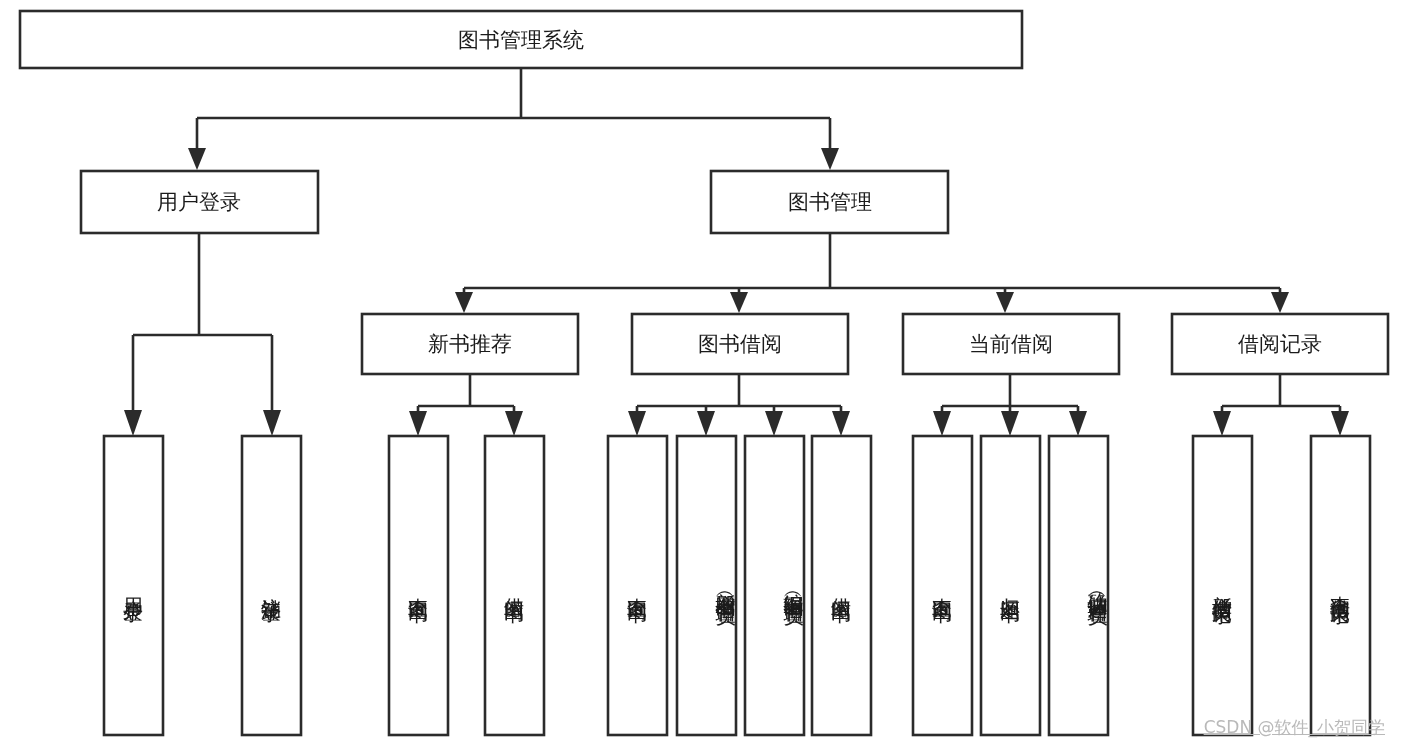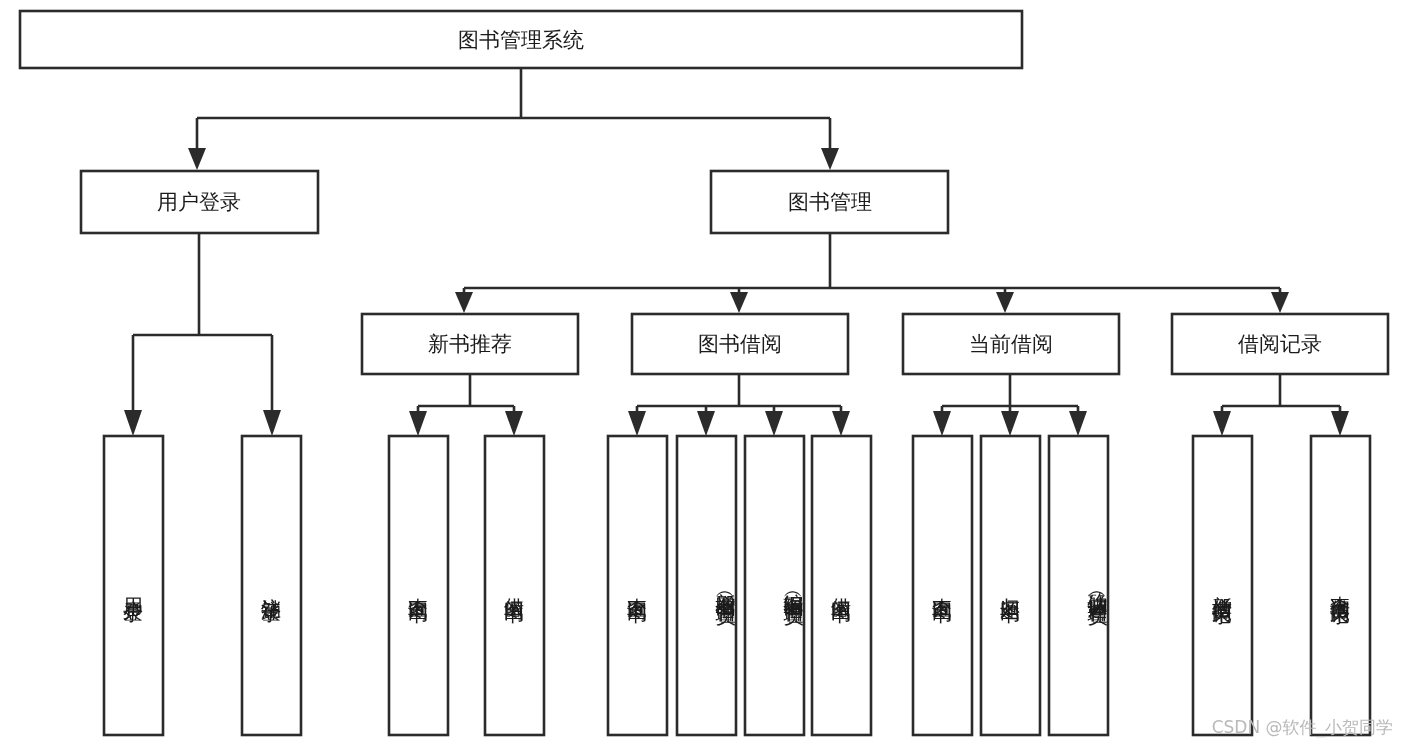--- a/index.html
+++ b/index.html
@@ -206,15 +206,15 @@
   <div class="node-label-v" style="left:608px; top:436px; width:59px; height:299px; display:flex; align-items:center; justify-content:center;">查询图书</div>
   <div class="node-label-v" style="left:677px; top:436px; width:59px; height:299px; display:flex; align-items:flex-start; justify-content:center;">新增图书（管理员）</div>
   <div class="node-label-v" style="left:745px; top:436px; width:59px; height:299px; display:flex; align-items:flex-start; justify-content:center;">编辑图书（管理员）</div>
   <div class="node-label-v" style="left:812px; top:436px; width:59px; height:299px; display:flex; align-items:center; justify-content:center;">借阅图书</div>
   <div class="node-label-v" style="left:913px; top:436px; width:59px; height:299px; display:flex; align-items:center; justify-content:center;">查询图书</div>
   <div class="node-label-v" style="left:981px; top:436px; width:59px; height:299px; display:flex; align-items:center; justify-content:center;">归还图书</div>
   <div class="node-label-v" style="left:1049px; top:436px; width:59px; height:299px; display:flex; align-items:flex-start; justify-content:center;">确认归还（管理员）</div>
   <div class="node-label-v" style="left:1193px; top:436px; width:59px; height:299px; display:flex; align-items:center; justify-content:center;">新增借阅记录</div>
   <div class="node-label-v" style="left:1311px; top:436px; width:59px; height:299px; display:flex; align-items:center; justify-content:center;">查询借阅记录</div>
 
-  <div class="watermark" style="right:12px; bottom:8px;">CSDN @软件_小贺同学</div>
+  <div class="watermark" style="right:20px; bottom:8px;text-decoration:underline;">CSDN @软件_小贺同学</div>
 
 </div>
 
 </body></html>

